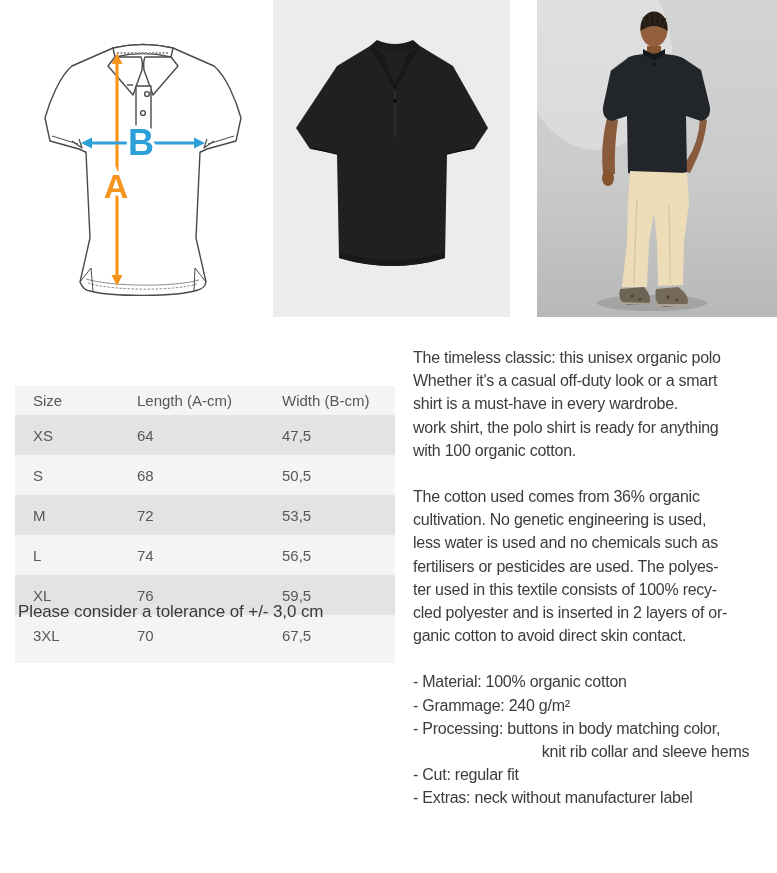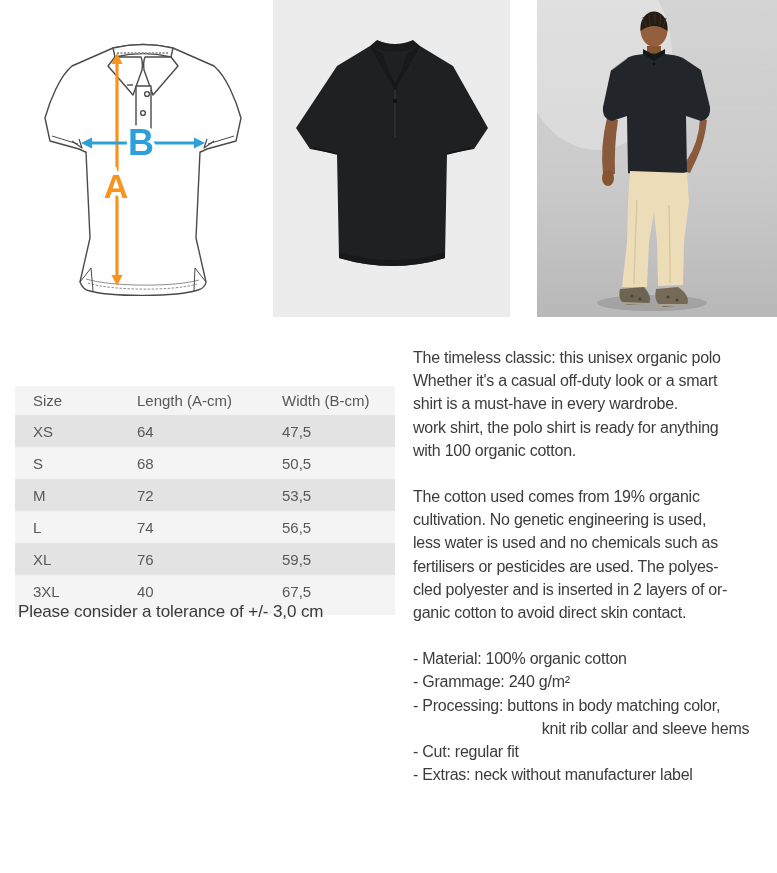--- a/index.html
+++ b/index.html
@@ -12,21 +12,21 @@
   #diagram-box { left:0; width:265px; background:#ffffff; }
   #flat-box    { left:273px; width:237px; background:#ececec; }
   #model-box   { left:537px; width:240px;
                  background:linear-gradient(180deg,#d4d4d4 0%,#cbcbcb 55%,#b8b8b8 100%); }
   
   .size-table {
     position:absolute; left:15px; top:346px; width:380px;
     background:var(--tbl-base,#f4f4f4); color:var(--tbl-text,#58585a);
     font-size:15px; padding-bottom:8px;margin-top:40px;
   }
-  .t-row { display:flex; align-items:center; height:32px; }
+  .t-row { display:flex; align-items:center; height:40px; }
   .t-row.t-head { height:29px; }
   .size-table .t-row:nth-child(even) { background:var(--tbl-stripe,#e3e3e3); }
   .c1 { width:122px; padding-left:18px; box-sizing:border-box; }
   .c2 { width:145px; }
   .c3 { flex:1; }
   
   .tolerance {
     position:absolute; left:18px; top:602px;
     font-size:17px; color:#3a3a3c; letter-spacing:-0.1px;
   }
@@ -175,38 +175,39 @@
       <div class="c2">74</div>
       <div class="c3">56,5</div>
     </div>
     <div class="t-row">
       <div class="c1">XL</div>
       <div class="c2">76</div>
       <div class="c3">59,5</div>
     </div>
     <div class="t-row">
       <div class="c1">3XL</div>
-      <div class="c2">40</div>
+      <div class="c2">70</div>
       <div class="c3">67,5</div>
     </div>
   </div>
 
   <div class="tolerance">Please consider a tolerance of +/- 3,0 cm</div>
 
   <div class="description">
     <div class="d-line">The timeless classic: this unisex organic polo</div>
     <div class="d-line">Whether it's a casual off-duty look or a smart</div>
     <div class="d-line">shirt is a must-have in every wardrobe.</div>
     <div class="d-line">work shirt, the polo shirt is ready for anything</div>
     <div class="d-line">with 100 organic cotton.</div>
     <div class="gap"></div>
-    <div class="d-line">The cotton used comes from 19% organic</div>
+    <div class="d-line">The cotton used comes from 36% organic</div>
     <div class="d-line">cultivation. No genetic engineering is used,</div>
     <div class="d-line">less water is used and no chemicals such as</div>
     <div class="d-line">fertilisers or pesticides are used. The polyes-</div>
+    <div class="d-line">ter used in this textile consists of 100% recy-</div>
     <div class="d-line">cled polyester and is inserted in 2 layers of or-</div>
     <div class="d-line">ganic cotton to avoid direct skin contact.</div>
     <div class="gap"></div>
     <div class="d-line">- Material: 100% organic cotton</div>
     <div class="d-line">- Grammage: 240 g/m²</div>
     <div class="d-line">- Processing: buttons in body matching color,</div>
     <div class="d-line indent">knit rib collar and sleeve hems</div>
     <div class="d-line">- Cut: regular fit</div>
     <div class="d-line">- Extras: neck without manufacturer label</div>
   </div>

